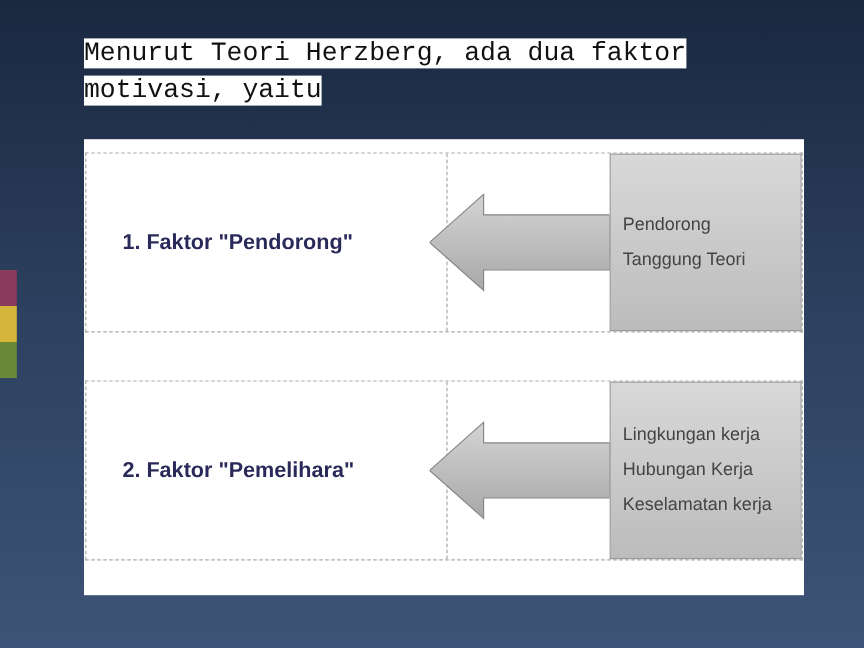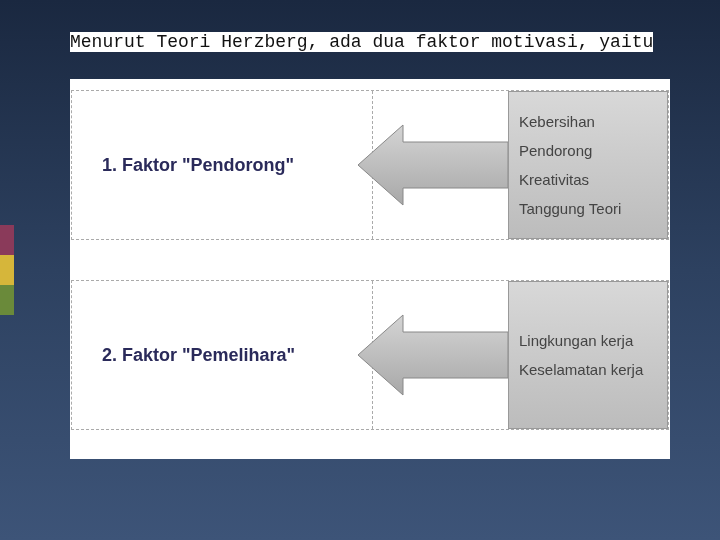--- a/index.html
+++ b/index.html
@@ -9,21 +9,21 @@
     background: linear-gradient(to bottom, #1a2840 0%, #2d4160 50%, #3d5478 100%);
     font-family: "Courier New", monospace;
     overflow: hidden;
     position: relative;
   }
   .slide-content {
     padding: 30px 50px 20px 70px;
   }
   .title {
     font-family: "Courier New", monospace;
-    font-size: 18px;
+    font-size: 22px;
     color: #111;
     line-height: 1.4;
     margin-bottom: 38px;
     background: #fff;
     padding: 0;
     display: inline;
   }
   .title-wrap {
     display: block;
     margin-bottom: 24px;
@@ -124,41 +124,40 @@
           <defs>
             <linearGradient id="g1" x1="0" y1="0" x2="0" y2="1">
               <stop offset="0" stop-color="#d4d4d4"></stop>
                 <stop offset="1" stop-color="#a8a8a8"></stop>
             </linearGradient>
           </defs>
           <polygon points="0,45 45,5 45,22 150,22 150,68 45,68 45,85" fill="url(#g1)" stroke="#888" stroke-width="1"></polygon>
         </svg>
       </div>
       <div class="list-box">
-        <div>Kebersihan</div>
         <div>Pendorong</div>
-        <div>Kreativitas</div>
         <div>Tanggung Teori</div>
       </div>
     </div>
 
     <div class="row row2">
       <div class="divider"></div>
       <div class="factor-label">2. Faktor "Pemelihara"</div>
       <div class="arrow">
         <svg width="150" height="90" viewBox="0 0 150 90">
           <defs>
             <linearGradient id="g2" x1="0" y1="0" x2="0" y2="1">
               <stop offset="0" stop-color="#d4d4d4"></stop>
                 <stop offset="1" stop-color="#a8a8a8"></stop>
             </linearGradient>
           </defs>
           <polygon points="0,45 45,5 45,22 150,22 150,68 45,68 45,85" fill="url(#g2)" stroke="#888" stroke-width="1"></polygon>
         </svg>
       </div>
       <div class="list-box">
         <div>Lingkungan kerja</div>
+        <div>Hubungan Kerja</div>
         <div>Keselamatan kerja</div>
       </div>
     </div>
 
   </div>
 </div>
 
 </body></html>

